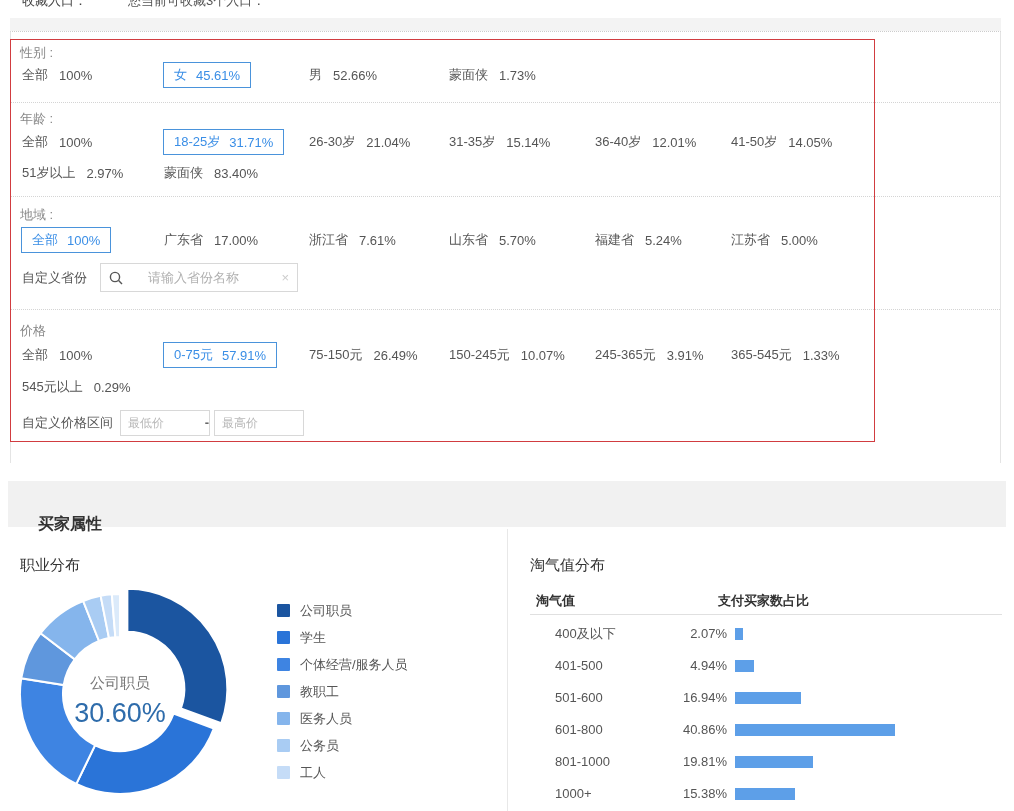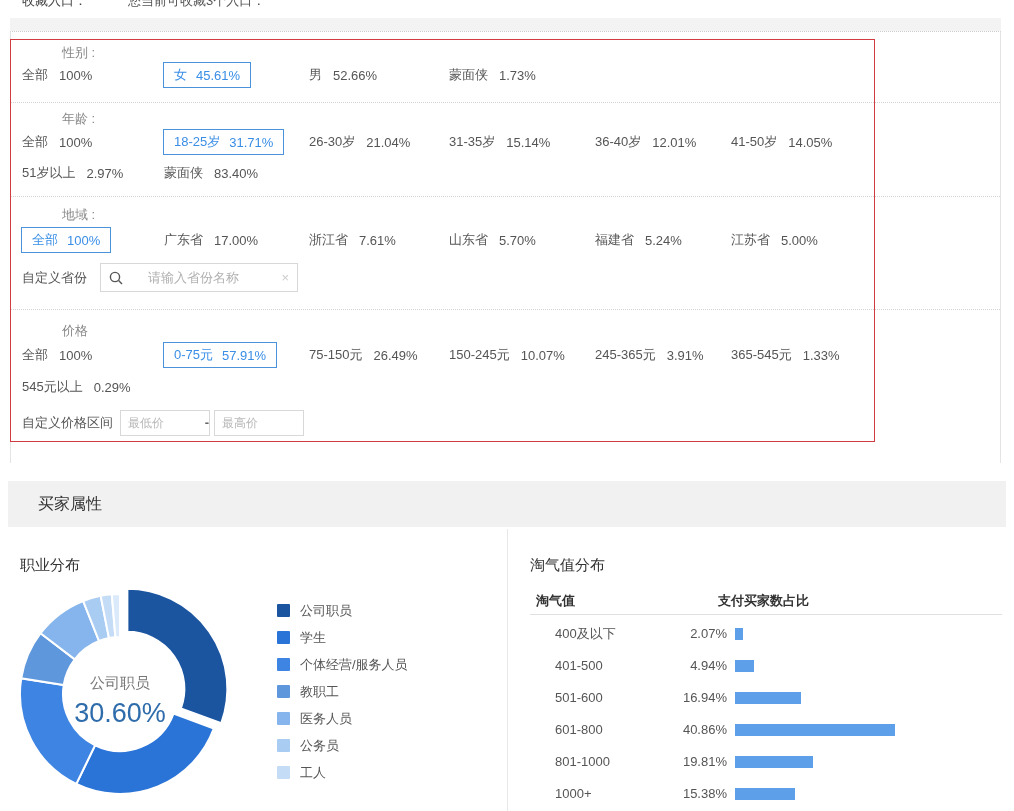--- a/index.html
+++ b/index.html
@@ -11,42 +11,42 @@
   .clip-row span{position:absolute;top:-8px;font-size:13px;color:#555;white-space:nowrap;}
   .clip-row .c1{left:22px;color:#444;}
   .clip-row .c2{left:128px;}
 
   .gray-band{position:absolute;left:10px;top:18px;width:991px;height:13px;background:#f3f3f3;}
   .filter-card{position:absolute;left:10px;top:31px;width:989px;height:431px;
     border-left:1px solid #e4e4e4;border-right:1px solid #e4e4e4;border-top:1px dotted #ccc;background:#fff;}
   .dotted{position:absolute;left:11px;width:989px;height:0;border-top:1px dotted #d4d4d4;}
   .red-box{position:absolute;left:10px;top:39px;width:863px;height:401px;border:1px solid #d13c40;pointer-events:none;}
 
-  .sec-label{position:absolute;left:20px;height:18px;line-height:18px;font-size:13px;color:#888;white-space:nowrap;margin-left:42px;}
+  .sec-label{position:absolute;left:20px;height:18px;line-height:18px;font-size:13px;color:#888;white-space:nowrap;}
   .frow{position:absolute;left:0;width:1014px;height:28px;}
   .fitem{position:absolute;top:0;height:28px;display:flex;align-items:center;gap:11px;font-size:13px;color:#555;white-space:nowrap;cursor:pointer;}
   .fitem .val{color:#555;}
   .chip{position:absolute;top:1px;height:24px;display:flex;align-items:center;gap:9px;
     padding:0 10px;border:1px solid #4a93db;background:#fff;font-size:13px;color:#3a8ee6;white-space:nowrap;cursor:pointer;}
   .chip .lab,.chip .val{color:#3a8ee6;}
 
   .custom-label{position:absolute;font-size:13px;color:#555;height:28px;line-height:28px;white-space:nowrap;}
   .searchbox{position:absolute;left:100px;top:263px;width:198px;height:29px;border:1px solid #d8d8d8;
     display:flex;align-items:center;padding:0 8px;gap:23px;background:#fff;box-sizing:border-box;}
   .searchbox input{flex:1;border:none;outline:none;font-size:13px;color:#555;font-family:inherit;min-width:0;background:transparent;}
   .searchbox input::placeholder{color:#b0b0b0;}
   .clear-x{color:#ccc;font-size:13px;line-height:1;cursor:pointer;}
 
   .price-input{position:absolute;top:410px;width:74px;height:24px;border:1px solid #d8d8d8;box-sizing:content-box;
     padding:0 7px;font-size:12px;color:#555;font-family:inherit;outline:none;}
   .price-input::placeholder{color:#b8b8b8;}
   .price-dash{position:absolute;left:201px;top:409px;width:12px;height:28px;line-height:28px;text-align:center;color:#666;font-weight:bold;font-size:13px;}
 
   .band{position:absolute;left:8px;top:481px;width:998px;height:46px;background:#f1f1f1;}
-  .band span{display:inline-block;margin-left:30px;line-height:46px;font-size:16px;font-weight:normal;color:#333;}
+  .band span{display:inline-block;margin-left:30px;line-height:46px;font-size:16px;font-weight:bold;color:#333;margin-top:20px;}
 
   .divider-v{position:absolute;left:507px;top:529px;width:1px;height:282px;background:#e8e8e8;}
 
   .chart-title{position:absolute;font-size:15px;color:#333;white-space:nowrap;}
   .ct-left{left:20px;top:556px;}
   .ct-right{left:530px;top:556px;}
 
   #donut{position:absolute;left:5px;top:582px;}
   .donut-name{font-size:15px;fill:#777;}
   .donut-pct{font-size:27px;fill:#2e6cab;}

